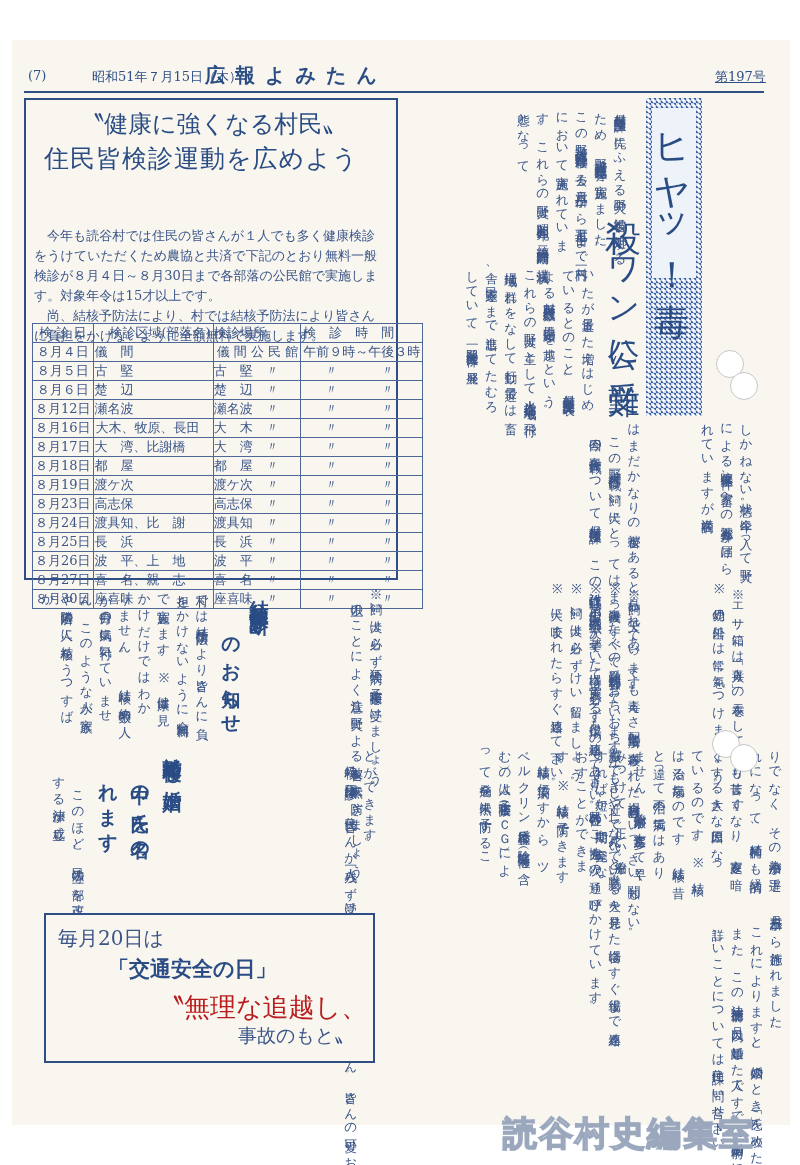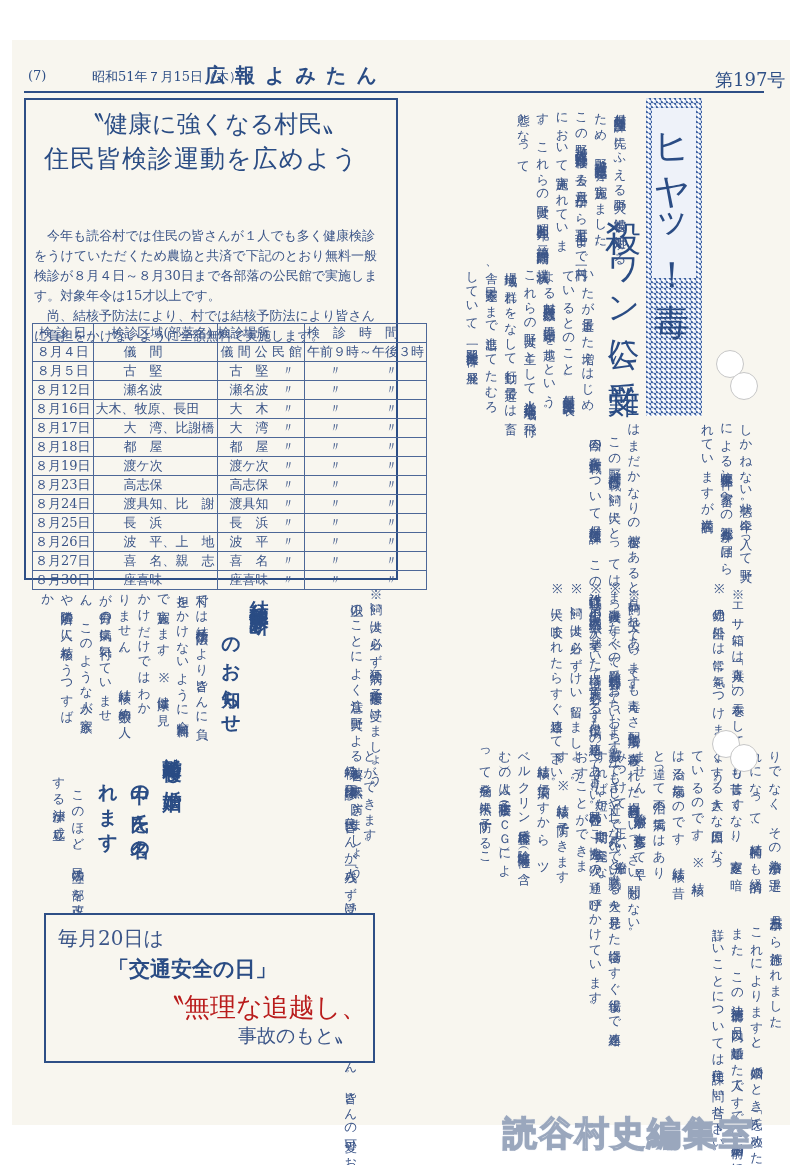--- a/index.html
+++ b/index.html
@@ -5,30 +5,30 @@
   html, body { margin:0; padding:0; }
   body { width:800px; height:1165px; background:#ffffff; position:relative; overflow:hidden;
          font-family:"DejaVu Serif", serif; color:#2e4f86; }
   .page { position:absolute; left:12px; top:40px; width:778px; height:1085px; background:#f8f6ef; }
   .abs { position:absolute; }
   .hdr-line { position:absolute; left:24px; top:91px; width:440px; height:2px; background:#2e4f86; }
   .hdr-line2 { position:absolute; left:464px; top:91px; width:300px; height:2px; background:#2e4f86; }
   .hdr-page { left:28px; top:68px; font-size:13px; }
   .hdr-date { left:92px; top:68px; font-size:13px; }
   .hdr-title { left:205px; top:62px; font-size:20px; letter-spacing:10px; font-family:"DejaVu Sans", sans-serif; font-weight:bold; color:#2a4c84; }
-  .hdr-issue { left:715px; top:68px; font-size:18px; }
+  .hdr-issue { left:715px; top:68px; font-size:13px;text-decoration:underline; }
   .box { position:absolute; border:2px solid #2e4f86; }
   .vt { position:absolute; writing-mode:vertical-rl; font-size:12.6px; line-height:19.3px; letter-spacing:1.2px; color:#3b5588; white-space:pre; }
   .vt-bold { font-family:"DejaVu Sans", sans-serif; font-weight:bold; color:#2a4c84; }
   .htext { font-size:13px; line-height:20px; color:#3b5588;margin-top:44px; }
   table.sched { position:absolute; left:32px; top:323px; width:352px; border-collapse:collapse; font-size:13px; color:#3b5588; }
   table.sched td, table.sched th { border:1px solid #4d6797; height:14.8px; padding:0 2px; font-weight:normal; white-space:nowrap; }
   table.sched .c1 { width:56px; text-align:center; }
-  table.sched .c2 { width:100px; padding-left:30px; }
-  table.sched .c3 { width:82px; padding-left:12px; }
+  table.sched .c2 { width:100px; padding-left:1px; }
+  table.sched .c3 { width:82px; padding-left:0; }
   table.sched .c4 { width:112px; }
   .ditto { display:inline-block; width:48%; text-align:center; }
   .checker { background-color:#d9e2f1;
     background-image: radial-gradient(circle at 50% 50%, #ffffff 1.2px, transparent 1.5px),
                       linear-gradient(45deg, #3e62a2 25%, transparent 25%, transparent 75%, #3e62a2 75%),
                       linear-gradient(45deg, #3e62a2 25%, transparent 25%, transparent 75%, #3e62a2 75%);
     background-size:5px 5px, 5px 5px, 5px 5px; background-position:0 0, 0 0, 2.5px 2.5px; }
   .hole { position:absolute; width:26px; height:26px; border:1px solid #c7c7c7; border-radius:50%; background:#ffffff; }
   .watermark { position:absolute; left:503px; top:1111px; font-family:"DejaVu Sans", sans-serif; font-weight:bold; font-size:34px; letter-spacing:2px; color:#ffffff;
     -webkit-text-stroke:1.4px #9aa7bd; text-shadow:0 0 2px #b8c3d6; }
@@ -64,20 +64,26 @@
     <tr>
       <td class="c1">８月４日</td>
       <td class="c2">儀　間</td>
       <td class="c3" style="padding-left:3px;margin-top:36px;">儀 間 公 民 館</td>
       <td class="c4" style="text-align:center;">午前９時～午後３時</td>
     </tr>
     <tr>
         <td class="c1">８月５日</td>
         <td class="c2">古　堅</td>
         <td class="c3">古　堅　〃</td>
+        <td class="c4"><span class="ditto">〃</span><span class="ditto">〃</span></td>
+      </tr>
+    <tr>
+        <td class="c1">８月６日</td>
+        <td class="c2">楚　辺</td>
+        <td class="c3">楚　辺　〃</td>
         <td class="c4"><span class="ditto">〃</span><span class="ditto">〃</span></td>
       </tr>
     <tr>
         <td class="c1">８月12日</td>
         <td class="c2">瀬名波</td>
         <td class="c3">瀬名波　〃</td>
         <td class="c4"><span class="ditto">〃</span><span class="ditto">〃</span></td>
       </tr>
     <tr>
         <td class="c1">８月16日</td>

